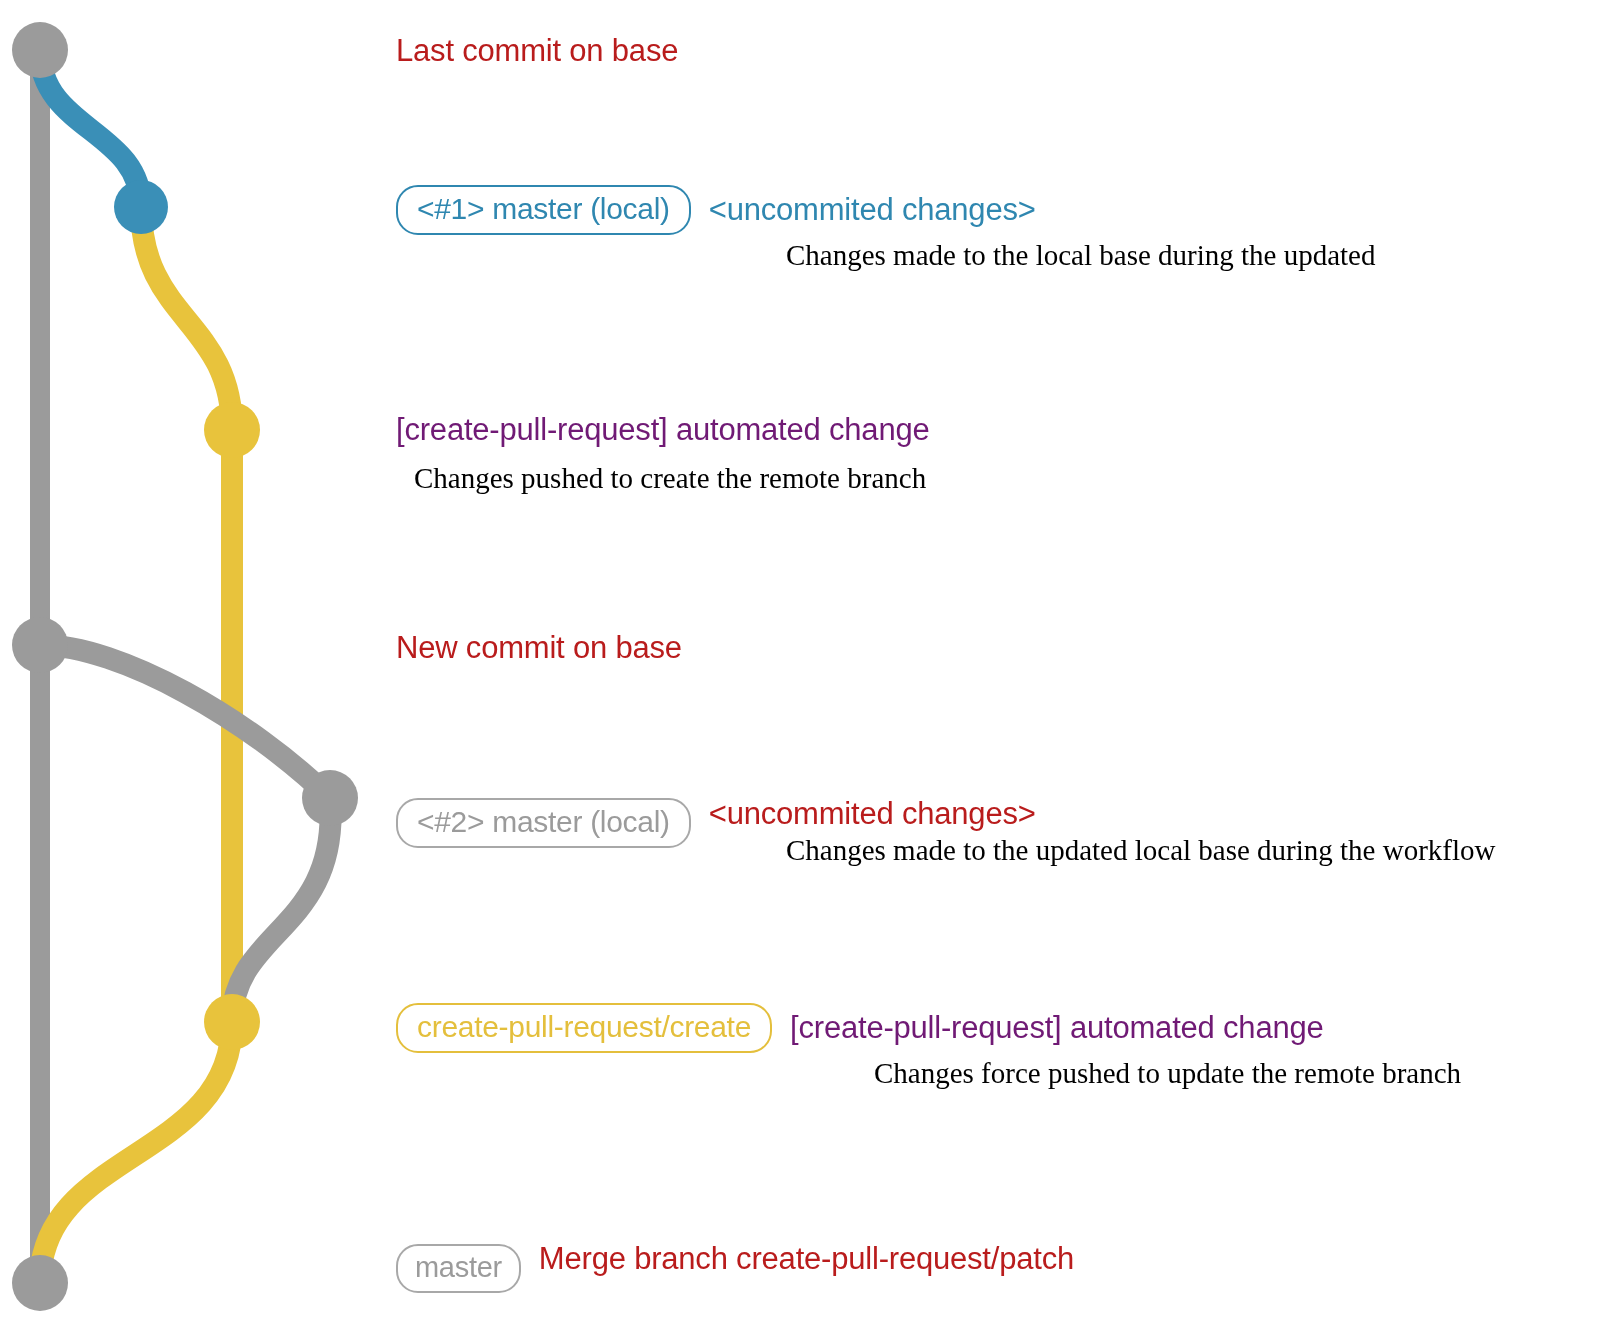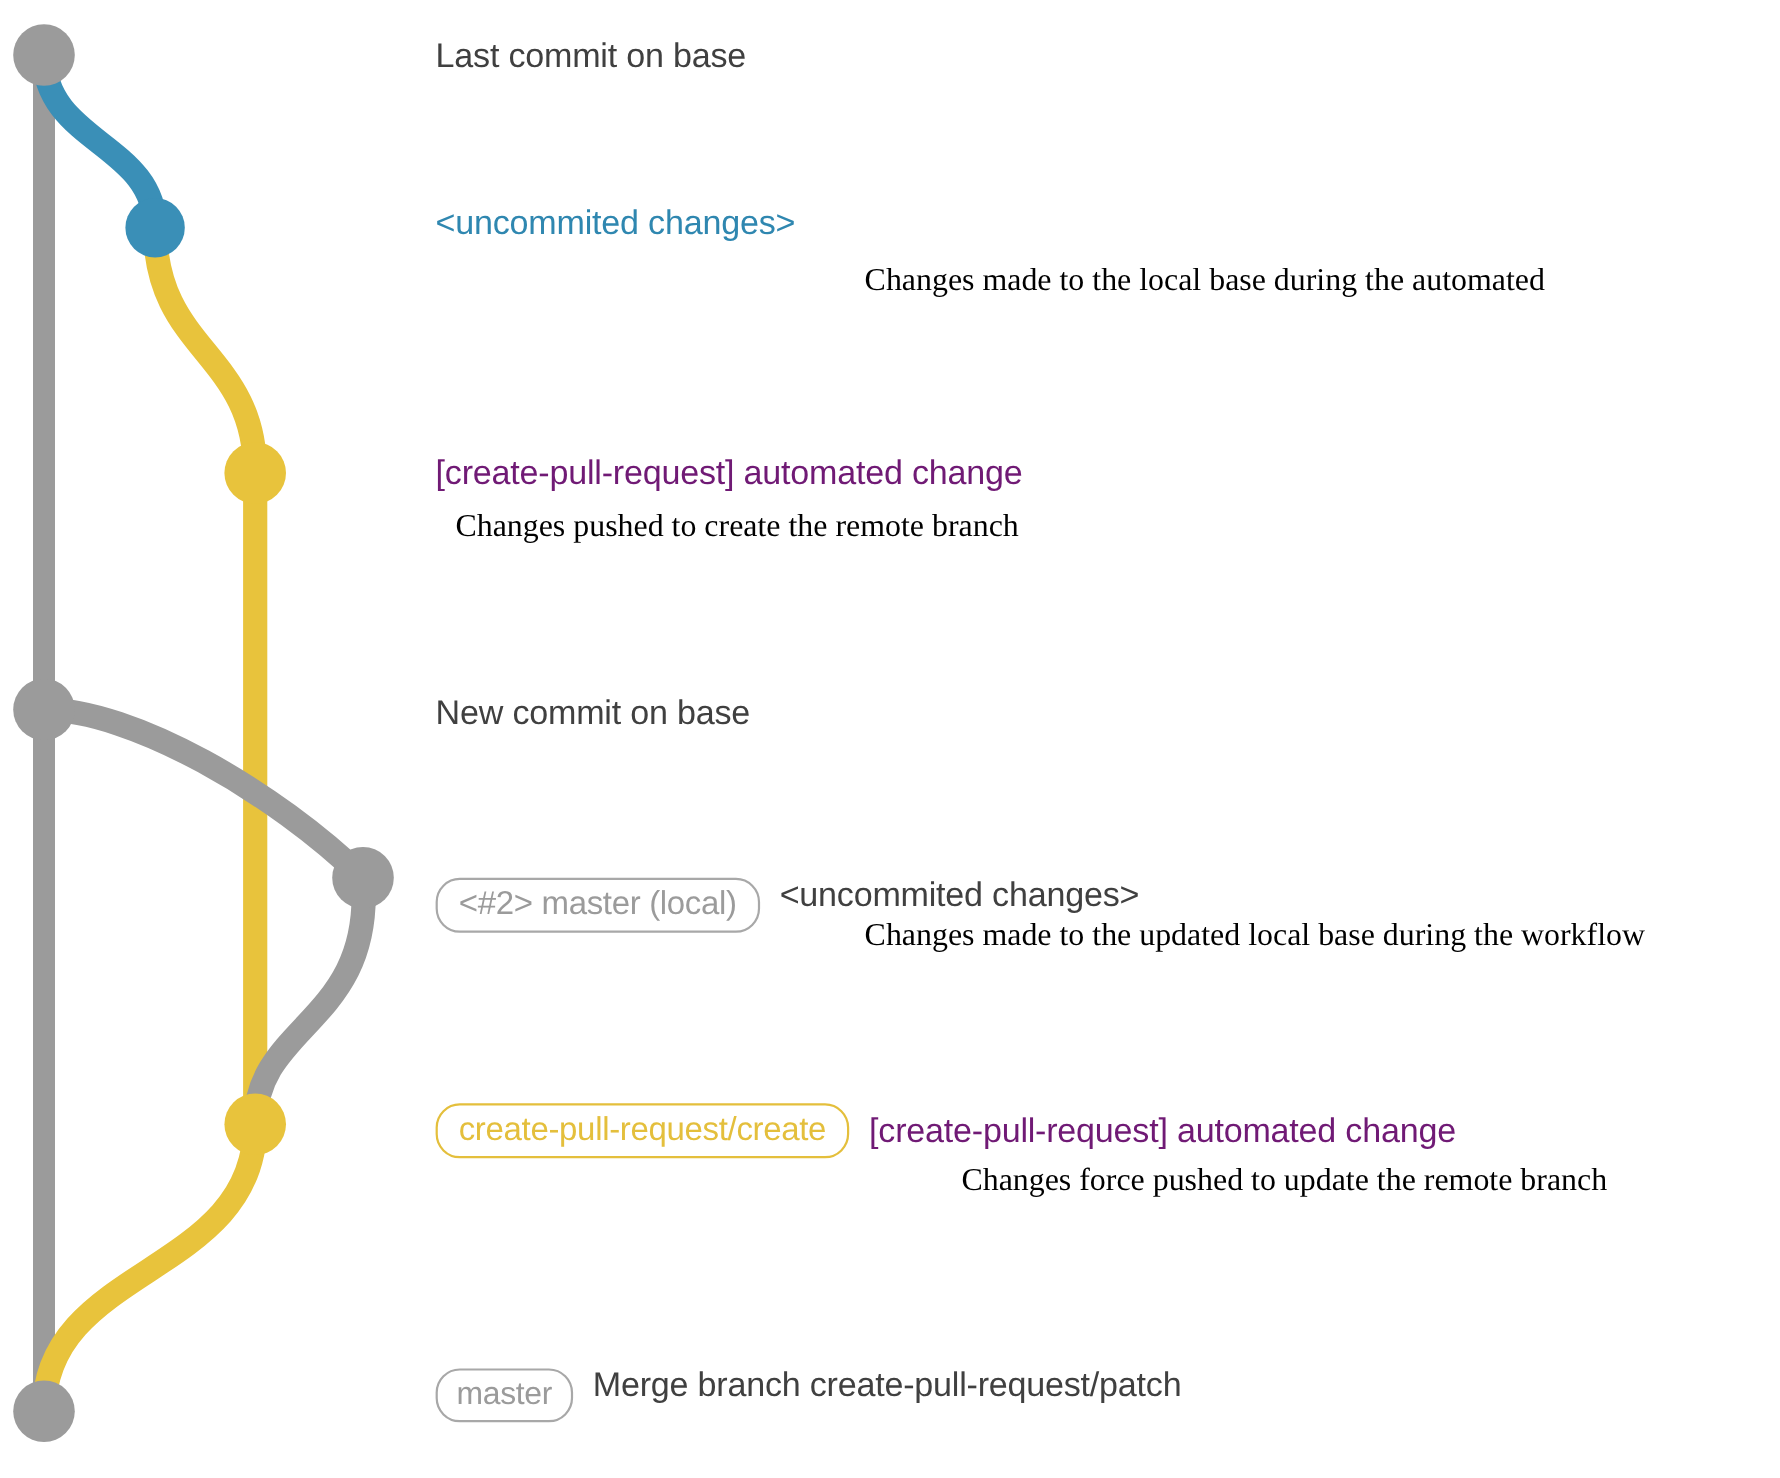--- a/index.html
+++ b/index.html
@@ -77,21 +77,21 @@
     position: absolute;
     font-family: "Liberation Serif", serif;
     font-size: 29px;
     color: #000000;
     white-space: nowrap;
   }
 
   
   .c-blue   { color: #2f87b0; }
   .c-yellow { color: #701a75; }
-  .c-gray   { color: #404040; }
+  .c-gray   { color: #b91c1c; }
 
   .b-blue   { border-color: #2f87b0; color: #2f87b0; }
   .b-yellow { border-color: #e4bf3c; color: #e4bf3c; }
   .b-gray   { border-color: #a8a8a8; color: #9b9b9b; margin-top: 19px; }
 
   
   #row-last-commit      { top: 33px; }
   #row-local-1          { top: 185px; }
   #desc-local-1         { left: 786px; top: 239px; }
 
@@ -142,24 +142,25 @@
 <div id="text-layer">
 
   <div class="row" id="row-last-commit">
     <div class="headline">
       <span class="plain-title c-gray">Last commit on base</span>
     </div>
   </div>
 
   <div class="row" id="row-local-1">
     <div class="headline">
+      <span class="badge b-blue">&lt;#1&gt; master (local)</span>
       <span class="commit-msg c-blue">&lt;uncommited changes&gt;</span>
     </div>
   </div>
-  <div class="desc" id="desc-local-1">Changes made to the local base during the automated</div>
+  <div class="desc" id="desc-local-1">Changes made to the local base during the updated</div>
 
   <div class="row" id="row-automated-1">
     <div class="headline">
       <span class="commit-msg c-yellow">[create-pull-request] automated change</span>
     </div>
   </div>
   <div class="desc" id="desc-automated-1">Changes pushed to create the remote branch</div>
 
   <div class="row" id="row-new-commit">
     <div class="headline">

